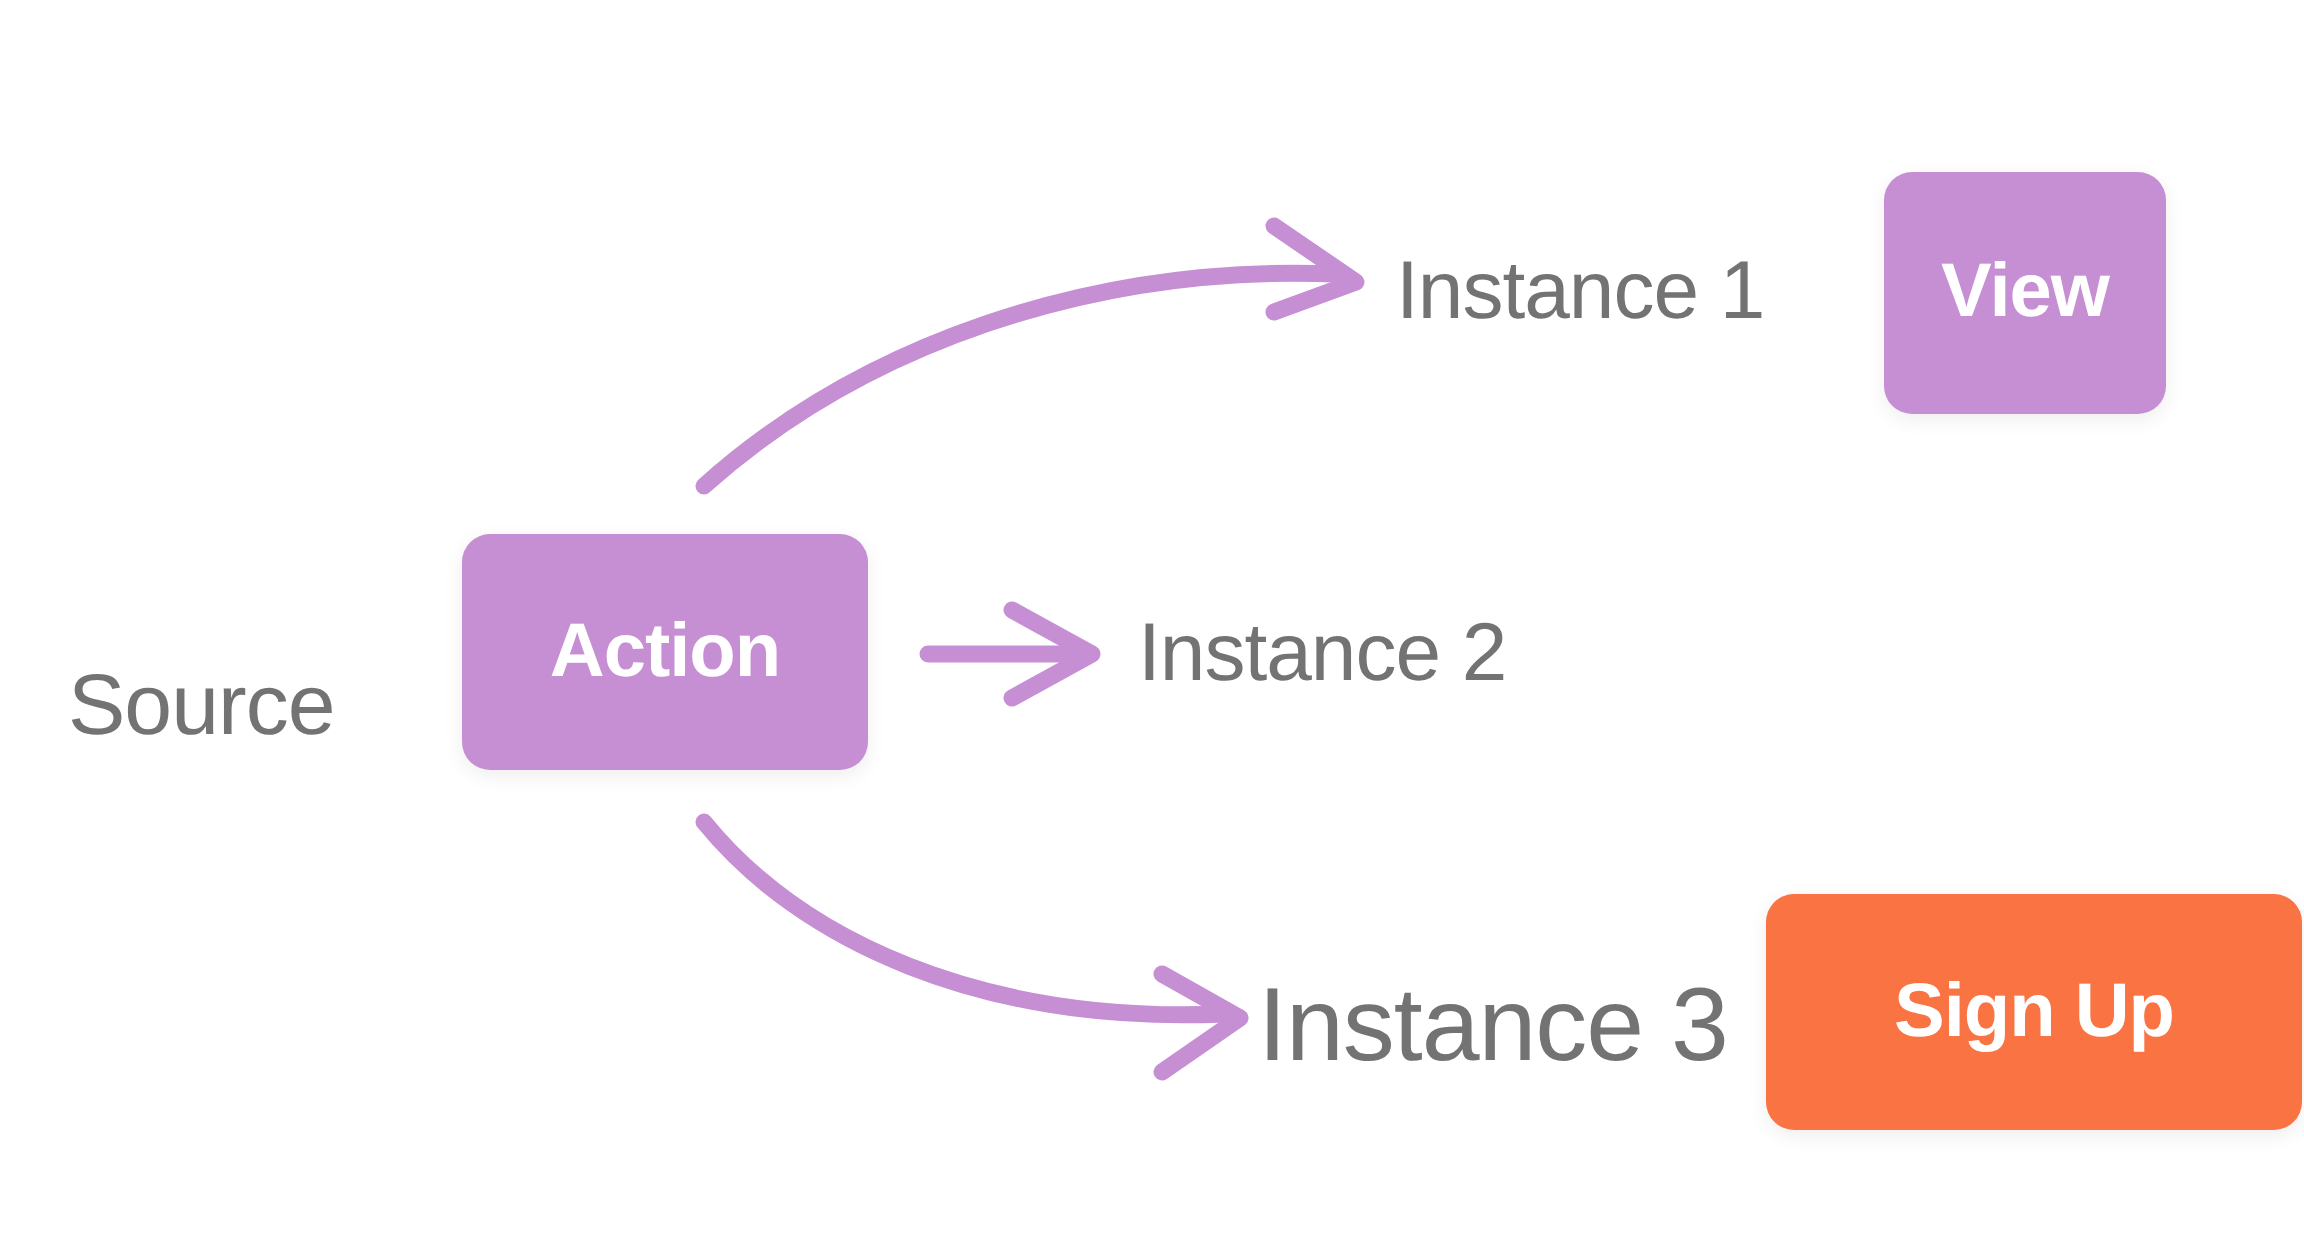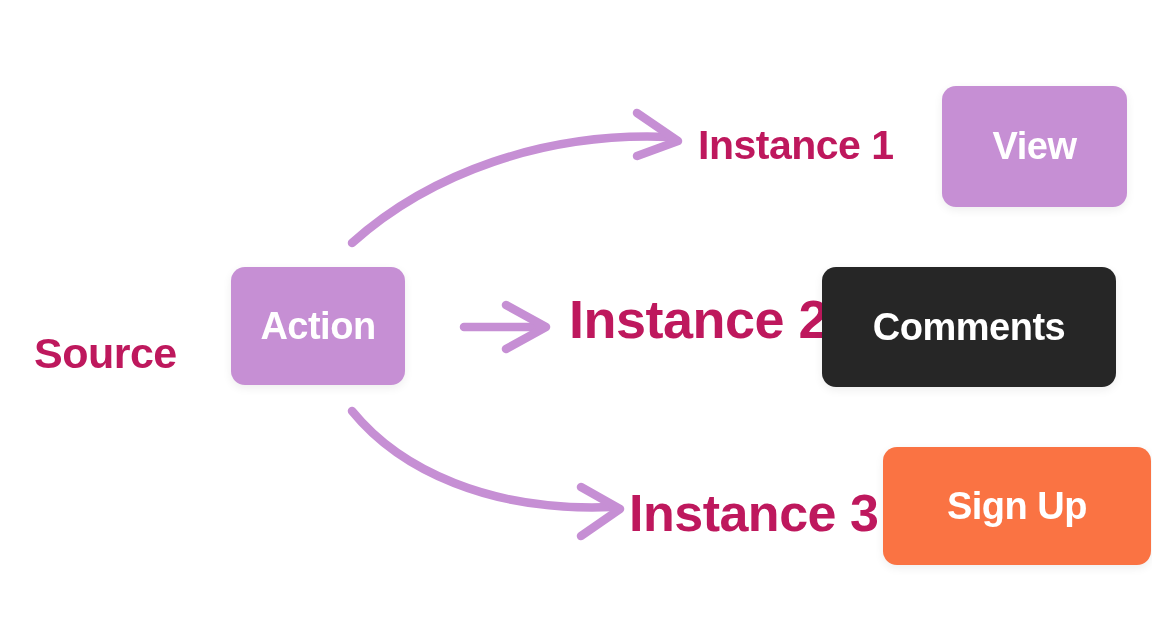--- a/index.html
+++ b/index.html
@@ -16,41 +16,41 @@
     position: relative;
     width: 1152px;
     height: 624px;
     background: #ffffff;
     overflow: hidden;
   }
 
   
   .node-label {
     position: absolute;
-    font-weight: bold;
-    color: #be185d;
+    font-weight: normal;
+    color: #737373;
     white-space: nowrap;
     line-height: 1;
     letter-spacing: -0.5px;
   }
   #source-label {
     left: 34px;
     top: 302px;
     font-size: 43px;
     margin-top: 30px;
   }
   #instance-1-label {
     left: 698px;
     top: 125px;
     font-size: 41px;
   }
   #instance-2-label {
     left: 569px;
-    top: 292px;
-    font-size: 54px;
+    top: 306px;
+    font-size: 41px;
   }
   #instance-3-label {
     left: 629px;
     top: 487px;
     font-size: 52px;
   }
 
   
   .box {
     position: absolute;
@@ -62,29 +62,29 @@
     color: #ffffff;
     font-weight: bold;
     white-space: nowrap;
     letter-spacing: -0.5px;
     box-shadow: 0 3px 10px rgba(0,0,0,0.07);
   }
 
   #action-box {
     left: 231px;
     top: 267px;
-    width: 174px;
+    width: 203px;
     height: 118px;
     background: #c68fd4;
     font-size: 38px;
   }
   #view-button {
     left: 942px;
     top: 86px;
-    width: 185px;
+    width: 141px;
     height: 121px;
     background: #c68fd4;
     font-size: 38px;
   }
   #comments-button {
     left: 822px;
     top: 267px;
     width: 294px;
     height: 120px;
     background: #262626;
@@ -141,19 +141,18 @@
   <div class="node-label" id="source-label">Source</div>
 
   <div class="box" id="action-box">Action</div>
 
   <div class="node-label" id="instance-1-label">Instance 1</div>
 
   <div class="box" id="view-button">View</div>
 
   <div class="node-label" id="instance-2-label">Instance 2</div>
 
-  <div class="box" id="comments-button">Comments</div>
 
   <div class="node-label" id="instance-3-label">Instance 3</div>
 
   <div class="box" id="signup-button">Sign Up</div>
 
 </div>
 
 </body></html>

